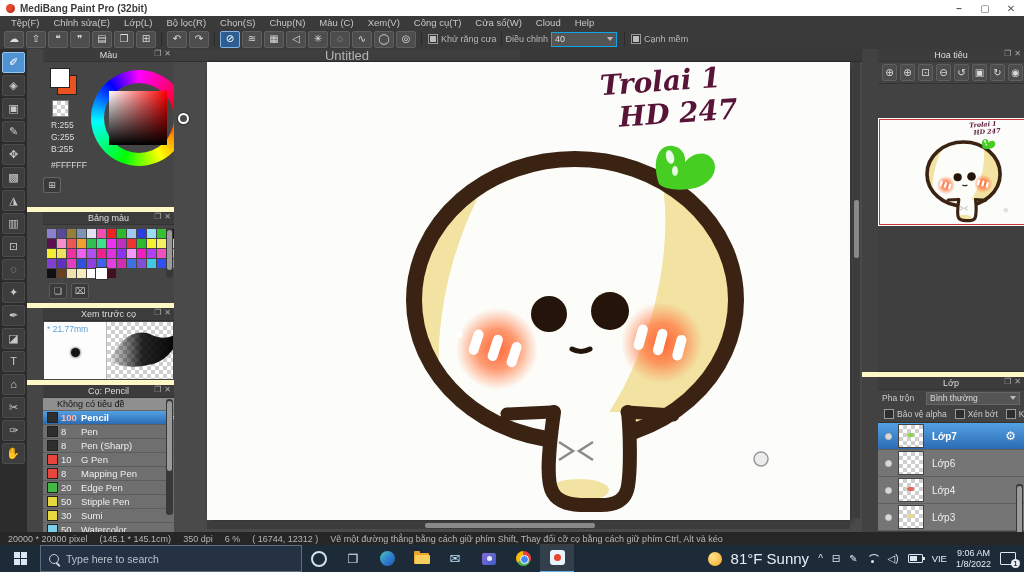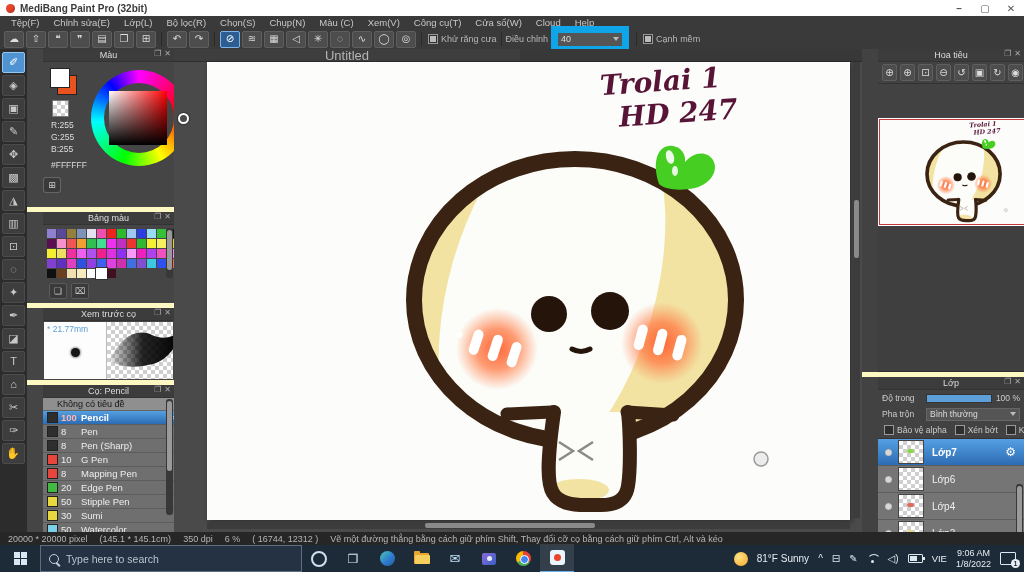--- a/index.html
+++ b/index.html
@@ -22,21 +22,21 @@
   #toolbar{top:29px;left:0;width:1024px;height:20px;background:#3a3a3a;display:flex;
            align-items:center;font-size:9px;color:#b8b8b8;padding-left:3px;}
   .tbtn{width:18px;height:15px;background:#4d4d4d;border:1px solid #5f5f5f;border-radius:2px;
         margin:0 1px;display:inline-flex;align-items:center;justify-content:center;
         font-size:10px;color:#ddd;line-height:1;}
   .tbtn.sel{background:#2d5d91;border-color:#7fb2e5;color:#fff;}
   .vsep{width:1px;height:14px;background:#2a2a2a;margin:0 4px;}
   .cbox{width:8px;height:8px;border:1px solid #999;background:#2e2e2e;display:inline-block;
         margin:0 3px 0 2px;position:relative;}
   .cbox.on::after{content:"";position:absolute;inset:1px;background:#bbb;}
-  .ddown{background:#555;border:7px solid #0ea5e9;width:58px;height:13px;margin:0 3px;
+  .ddown{background:#555;border:1px solid #0ea5e9;width:58px;height:13px;margin:0 3px;
          display:inline-flex;align-items:center;justify-content:space-between;
          padding:0 3px;color:#ddd;}
   .caret{width:0;height:0;border-left:3px solid transparent;border-right:3px solid transparent;
          border-top:4px solid #bbb;}
   
   #toolstrip{top:49px;left:0;width:27px;height:483px;background:#2c2c2c;display:flex;
              flex-direction:column;align-items:center;padding-top:2px;}
   .tool{width:21px;height:19px;margin:1px 0;background:#3d3d3d;border:1px solid #4b4b4b;
         border-radius:2px;color:#c8c8c8;font-size:11px;display:flex;align-items:center;
         justify-content:center;line-height:1;}
@@ -616,27 +616,20 @@
 
   <div class="panel">
     <div class="phead">
       <span>Lớp</span>
       <span class="pctr">
           <span>❐</span>
           <span>✕</span>
         </span>
     </div>
     <div class="lp-row">
-      <span class="lbl">Độ trong</span>
-      <span id="opacity-track">
-          <span id="opacity-fill"></span>
-        </span>
-      <span id="opacity-val">100 %</span>
-    </div>
-    <div class="lp-row">
       <span class="lbl">Pha trộn</span>
       <span id="blendsel">
         <span>Bình thường</span>
         <span class="caret"></span>
       </span>
     </div>
     <div class="lp-row">
       <span class="lcheck">
           <span class="cbox"></span>
           <span>Bảo vệ alpha</span>
@@ -744,21 +737,21 @@
       <span class="photos"></span>
     </div>
   <div class="tkicon">
       <span class="chrome"></span>
     </div>
   <div class="tkicon active">
       <span class="mbicon"></span>
     </div>
   <div id="trayarea">
     <span class="sun"></span>
-    <span style="font-size:10px">81°F Sunny</span>
+    <span style="font-size:15px">81°F Sunny</span>
     <span class="trayglyph">^</span>
     <span class="trayglyph">⊟</span>
     <span class="trayglyph">✎</span>
     <span class="wifi"></span>
     <span class="trayglyph">◁)</span>
     <span class="batt"></span>
     <span style="font-size:9.5px">VIE</span>
     <span id="clock">
       <span>9:06 AM</span><br>
       <span>1/8/2022</span>

